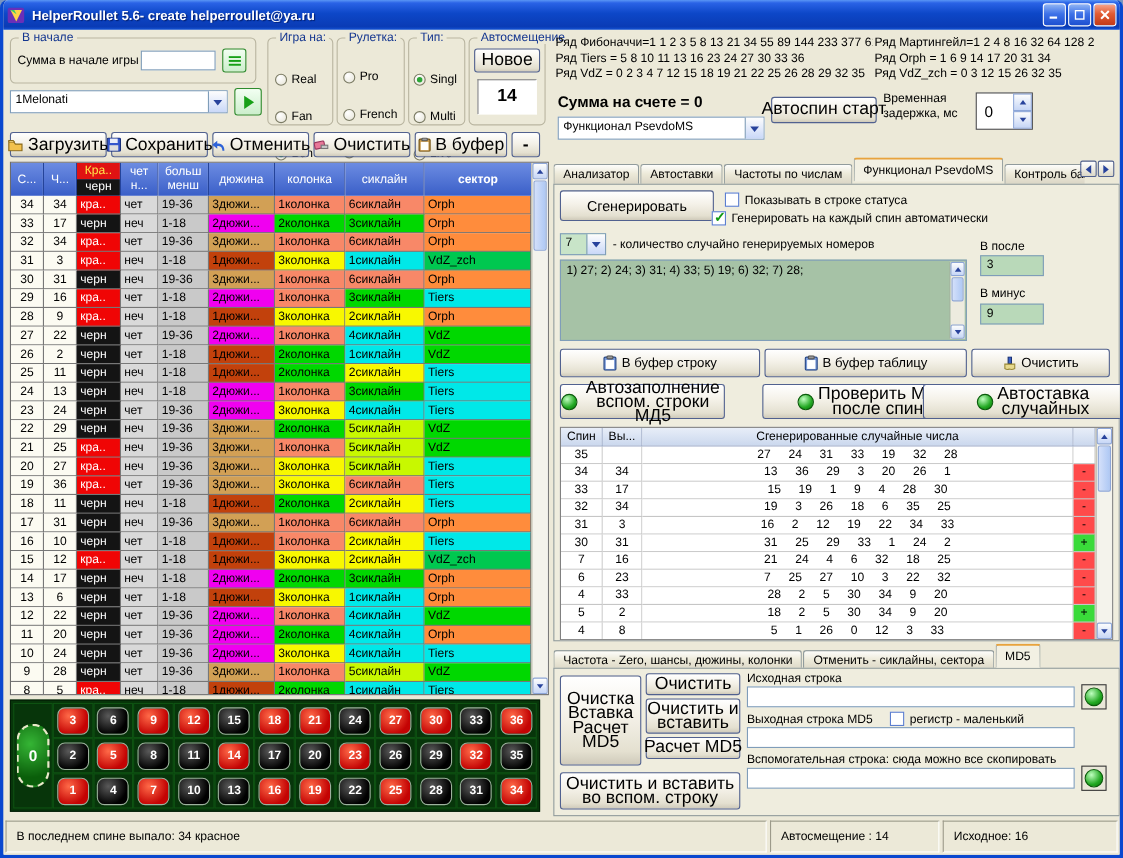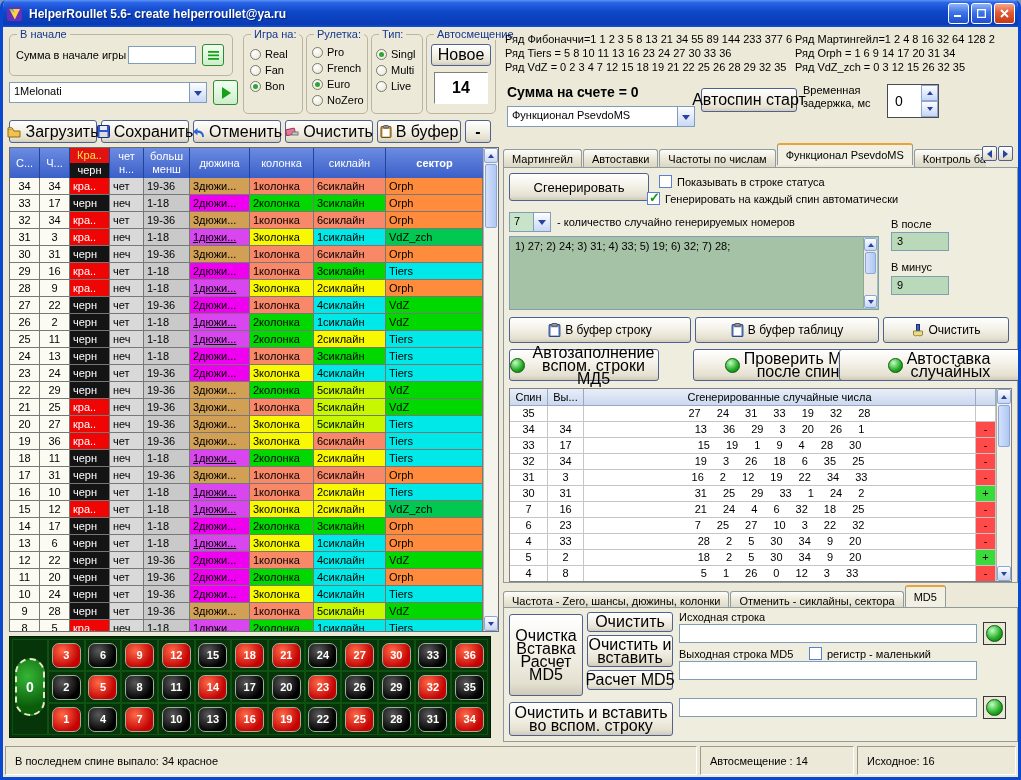--- a/index.html
+++ b/index.html
@@ -27,21 +27,21 @@
          border:1px solid #51618F; border-radius:3px; color:#000; font-size:16px; cursor:default;
          background:linear-gradient(180deg,#FFFFFF,#F4F1E8 45%,#E4E0D0 85%,#CFCABA); white-space:nowrap; }
   .btn.multiline { white-space:pre-line; line-height:13px; text-align:center; }
   .tb { position:absolute; border:1px solid #7F9DB9; background:#fff; font-size:11px; padding:1px 4px;
         font-family:"Liberation Sans",sans-serif; }
   .combo { position:absolute; background:#fff; border:1px solid #7F9DB9; display:flex; align-items:stretch; }
   .ctext { flex:1; padding:2px 4px; white-space:nowrap; overflow:hidden; }
   .cbtn { width:17px; background:linear-gradient(180deg,#FDFDFD,#C9D8F8); border-left:1px solid #7F9DB9;
           display:flex; align-items:center; justify-content:center; }
   .carr { width:0; height:0; border:4px solid transparent; border-top:5px solid #28439C; margin-top:5px; }
-  .radio { display:flex; align-items:center; gap:4px; height:16px; }
+  .radio { display:flex; align-items:center; gap:4px; height:16px;margin-top:18px; }
   .rdot { width:11px; height:11px; border-radius:50%; border:1px solid #7B7B64;
           background:radial-gradient(circle at 35% 30%,#FFFFFF,#E6E4D6); position:relative; }
   .radio.sel .rdot::after { content:""; position:absolute; left:2px; top:2px; width:5px; height:5px;
           border-radius:50%; background:#2DA637; }
   .cbrow { position:absolute; display:flex; align-items:center; gap:5px; }
   .cbbox { width:13px; height:13px; background:#fff; border:1px solid #5C7FD0; position:relative; flex:none; }
   .cbbox.checked::after { content:"✓"; position:absolute; left:1px; top:-3px; color:#129A12; font-weight:bold; font-size:13px; }
   .sunkbox { border:1px solid; border-color:#808080 #FFFFFF #FFFFFF #808080; }
   .greenbtn { position:absolute; border:1px solid #2E8B2E; border-radius:3px;
               background:linear-gradient(#F2FFF2,#CCEECC); display:flex; align-items:center; justify-content:center; }
@@ -68,21 +68,21 @@
   .h3b { background:#151515; color:#fff; }
   .lt-body { position:absolute; left:0; top:30px; right:15px; bottom:0; overflow:hidden; }
   .lt-row { display:grid; grid-template-columns:30px 30px 40px 34px 46px 60px 64px 72px 1fr; height:17px; }
   .lt-cell { border-right:1px solid #777; border-bottom:1px solid #777; font-size:11px; line-height:16px;
              padding-left:3px; white-space:nowrap; overflow:hidden; background:#FCFBF2; }
   .ctr { text-align:center; padding-left:0; }
   .cc-red { background:#F00505; color:#fff; }
   .cc-black { background:#141414; color:#fff; }
   .par { background:#D9D9D9; }
   .rng { background:#C9C9C9; }
-  .d1 { background:#d946ef;text-decoration:underline; } .d2 { background:#F000F0; } .d3 { background:#D2A055; }
+  .d1 { background:#c2410c; } .d2 { background:#F000F0; } .d3 { background:#D2A055; }
   .c1 { background:#F88868; } .c2 { background:#00D800; } .c3 { background:#F8F800; }
   .s1 { background:#00E8E8; } .s2 { background:#F8F800; } .s3 { background:#00D800; }
   .s4 { background:#00E8E8; } .s5 { background:#C8F800; } .s6 { background:#F88868; }
   .sec-orph { background:#FF8C3C; } .sec-tiers { background:#00E8E8; }
   .sec-vdz { background:#00D800; } .sec-zch { background:#00C850; }
   .lt .vsb { top:0; right:0; bottom:0; }
 
   
   .board { position:absolute; left:6px; top:636px; width:482px; height:102px; background:#07350A;
            border:1px solid #021C04; display:grid; grid-template-columns:36px repeat(12,1fr);
@@ -767,21 +767,21 @@
     <div class="spincol">
       <div class="spinbtn">
           <span class="sarr-up"></span>
         </div>
       <div class="spinbtn">
           <span class="sarr-dn"></span>
         </div>
     </div>
   </div>
 
-  <div class="tabstrip" style="left:500px; top:143px; width:483px; height:25px;" id="main-tabs"><div class="tab">Мартингейл</div><div class="tab">Автоставки</div><div class="tab">Частоты по числам</div><div class="tab active">Функционал PsevdoMS</div><div class="tab">Контроль банкрол</div></div>
+  <div class="tabstrip" style="left:500px; top:143px; width:483px; height:25px;" id="main-tabs"><div class="tab">Анализатор</div><div class="tab">Автоставки</div><div class="tab">Частоты по числам</div><div class="tab active">Функционал PsevdoMS</div><div class="tab">Контроль банкрол</div></div>
   <div class="tabarrows">
     <div class="tabarrow">
         <span class="arr-l"></span>
       </div>
     <div class="tabarrow">
         <span class="arr-r"></span>
       </div>
   </div>
   <div class="panel" style="left:500px; top:167px; width:515px; height:416px;"></div>
 
@@ -968,20 +968,21 @@
       <span class="ball"></span>
     </div>
 
   <div class="mdlabel" style="left:676px; top:648px; z-index:3;">Выходная строка MD5</div>
   <div class="cbrow" style="left:806px; top:647px; z-index:3;">
     <span class="cbbox"></span>
     <span>регистр - маленький</span>
   </div>
   <input class="tb" style="left: 676px; top: 661px; width: 298px; height: 19px; z-index: 3;">
 
+  <div class="mdlabel" style="left:676px; top:685px; z-index:3;">Вспомогательная строка: сюда можно все скопировать</div>
   <input class="tb" style="left: 676px; top: 698px; width: 298px; height: 19px; z-index: 3;">
   <div class="ballbox" style="left:980px; top:696px; z-index:3;">
       <span class="ball"></span>
     </div>
 
   <div class="statusbar">
     <div class="spanel" style="width:692px;">В последнем спине выпало: 34 красное</div>
     <div class="spanel" style="width:154px;">Автосмещение : 14</div>
     <div class="spanel" style="flex:1;">Исходное: 16</div>
   </div>

